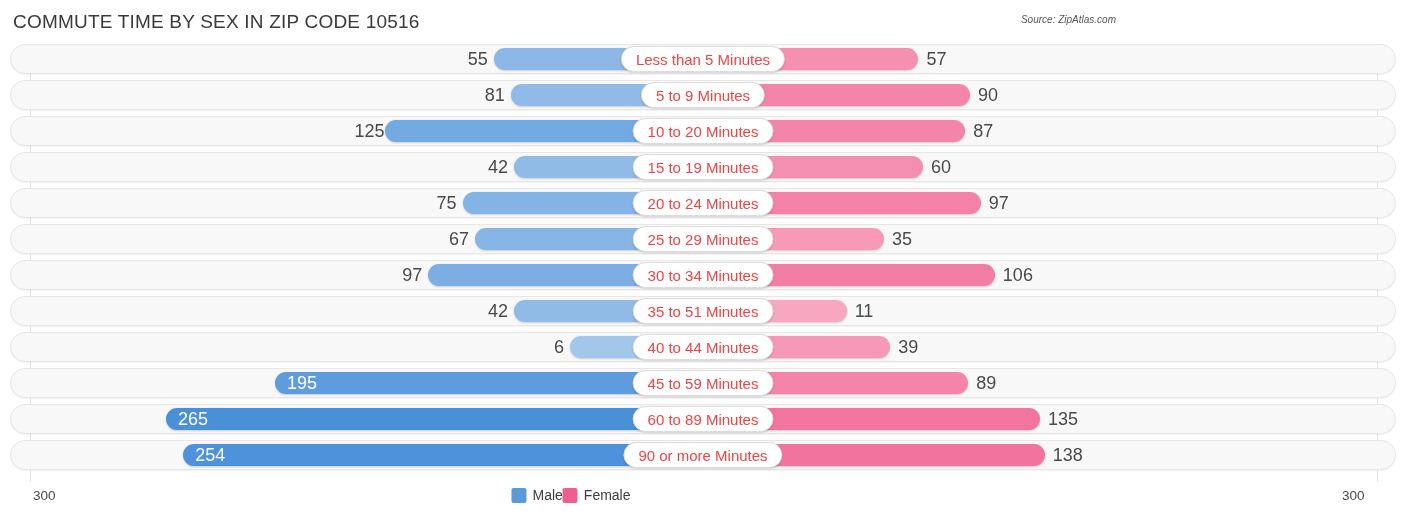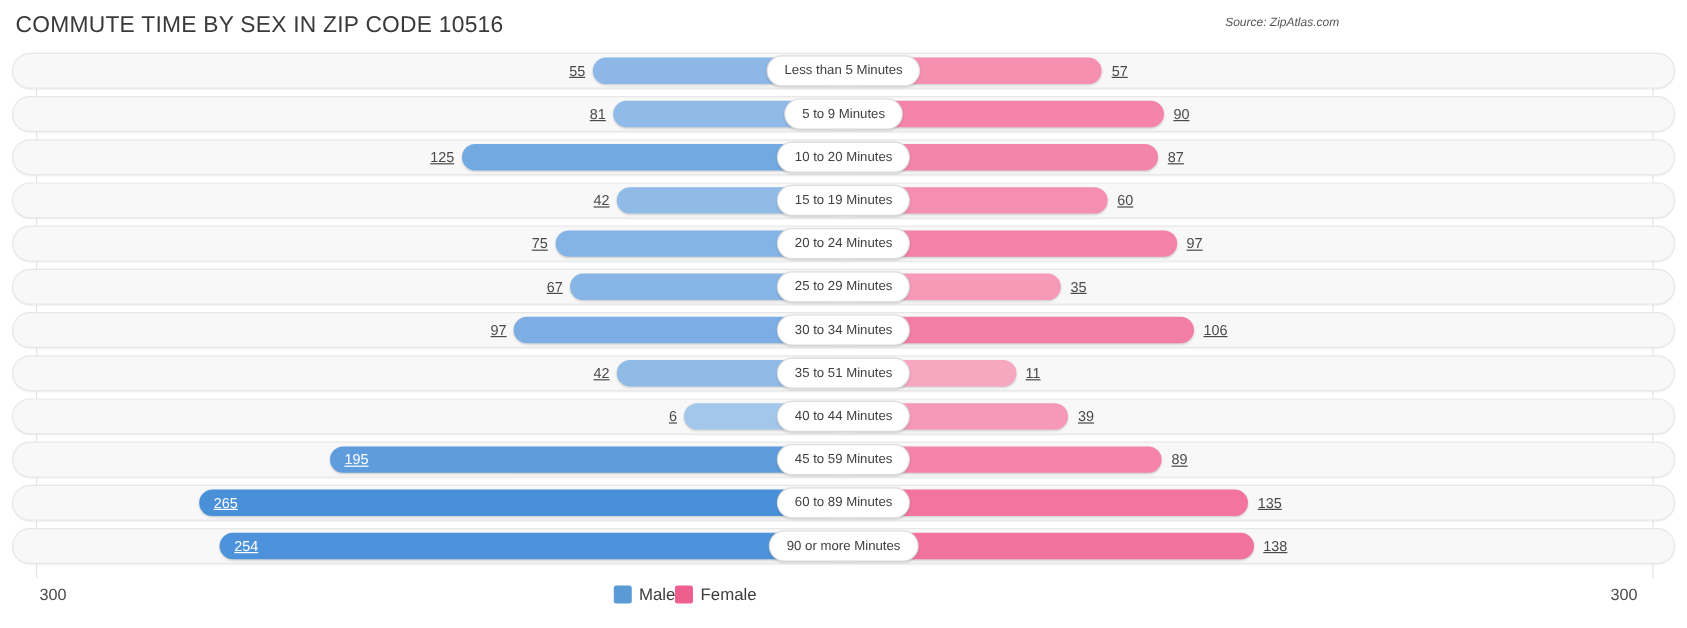--- a/index.html
+++ b/index.html
@@ -49,37 +49,37 @@
   .bar{
     position:absolute;top:3px;height:22px;
     border-radius:11px;
     box-shadow:0 1px 2px rgba(0,0,0,.18);
   }
   .bar.male{right:auto;}
   .bar.female{left:auto;}
 
   .val{
     position:absolute;top:50%;transform:translateY(-50%);
-    font-size:12px;color:#4a4a4a;white-space:nowrap;text-decoration:underline;
+    font-size:18px;color:#4a4a4a;white-space:nowrap;
   }
   .val.inside{color:#ffffff;}
 
   .pill{
     position:absolute;top:1px;height:26px;
     left:50%;transform:translateX(-50%);
     background:#ffffff;
     border:1px solid #dcdcdc;
     border-radius:13px;
     box-shadow:0 1px 2px rgba(0,0,0,.14);
     display:flex;align-items:center;justify-content:center;
     padding:0 14px;
     box-sizing:border-box;
     z-index:5;
   }
-  .pill span{font-size:11px;color:#404040;white-space:nowrap;}
+  .pill span{font-size:15px;color:#ef4444;white-space:nowrap;}
 
   
   .footer{position:absolute;left:0;top:482px;width:1142px;height:41px;}
   .axis-left{position:absolute;left:33px;top:6px;font-size:13.5px;color:#4a4a4a;}
   .axis-right{position:absolute;left:1342px;top:6px;font-size:13.5px;color:#4a4a4a;}
   .legend{
     position:absolute;left:50%;transform:translateX(-50%);top:5px;
     display:flex;align-items:center;
   }
   .legend-item{display:flex;align-items:center;gap:6px;}

